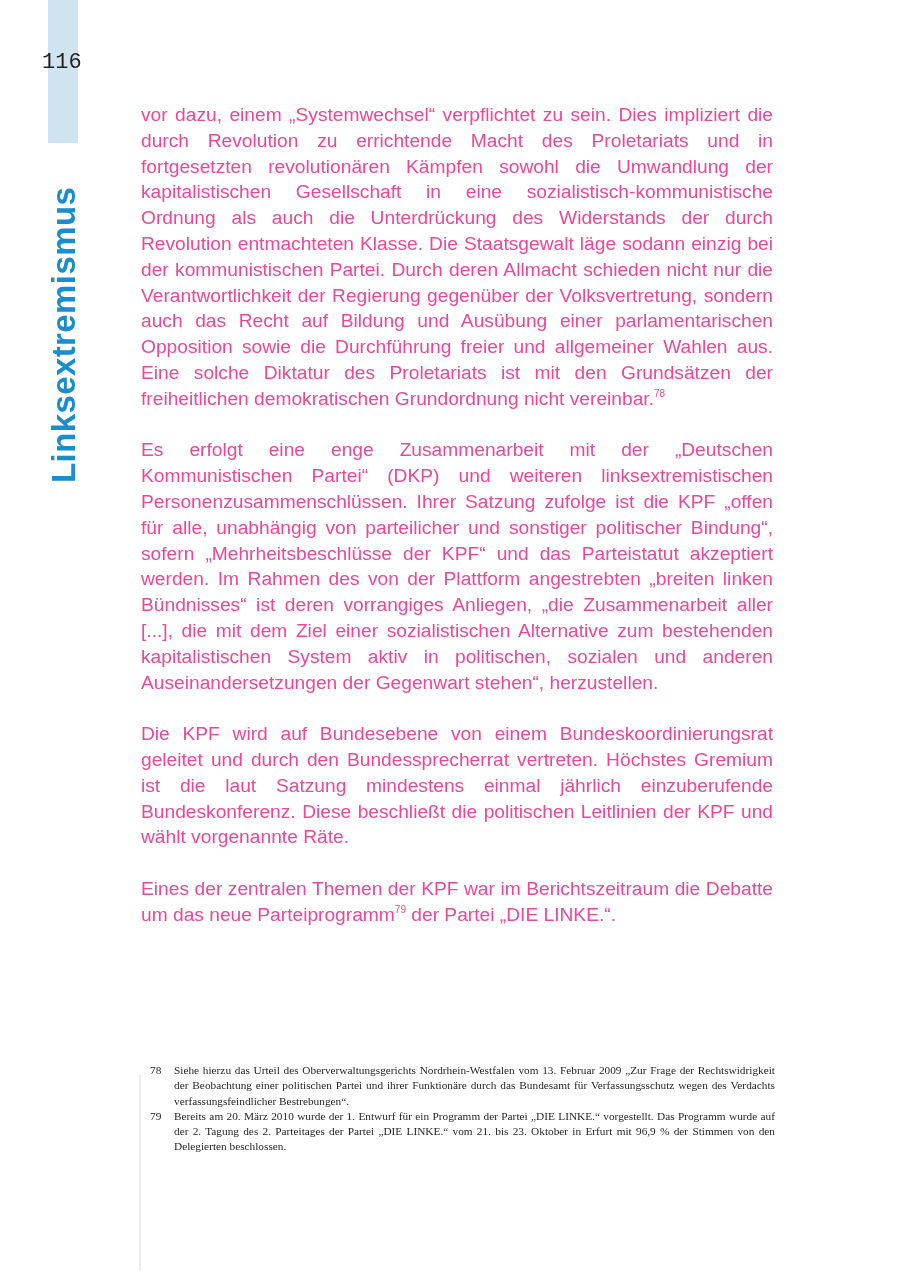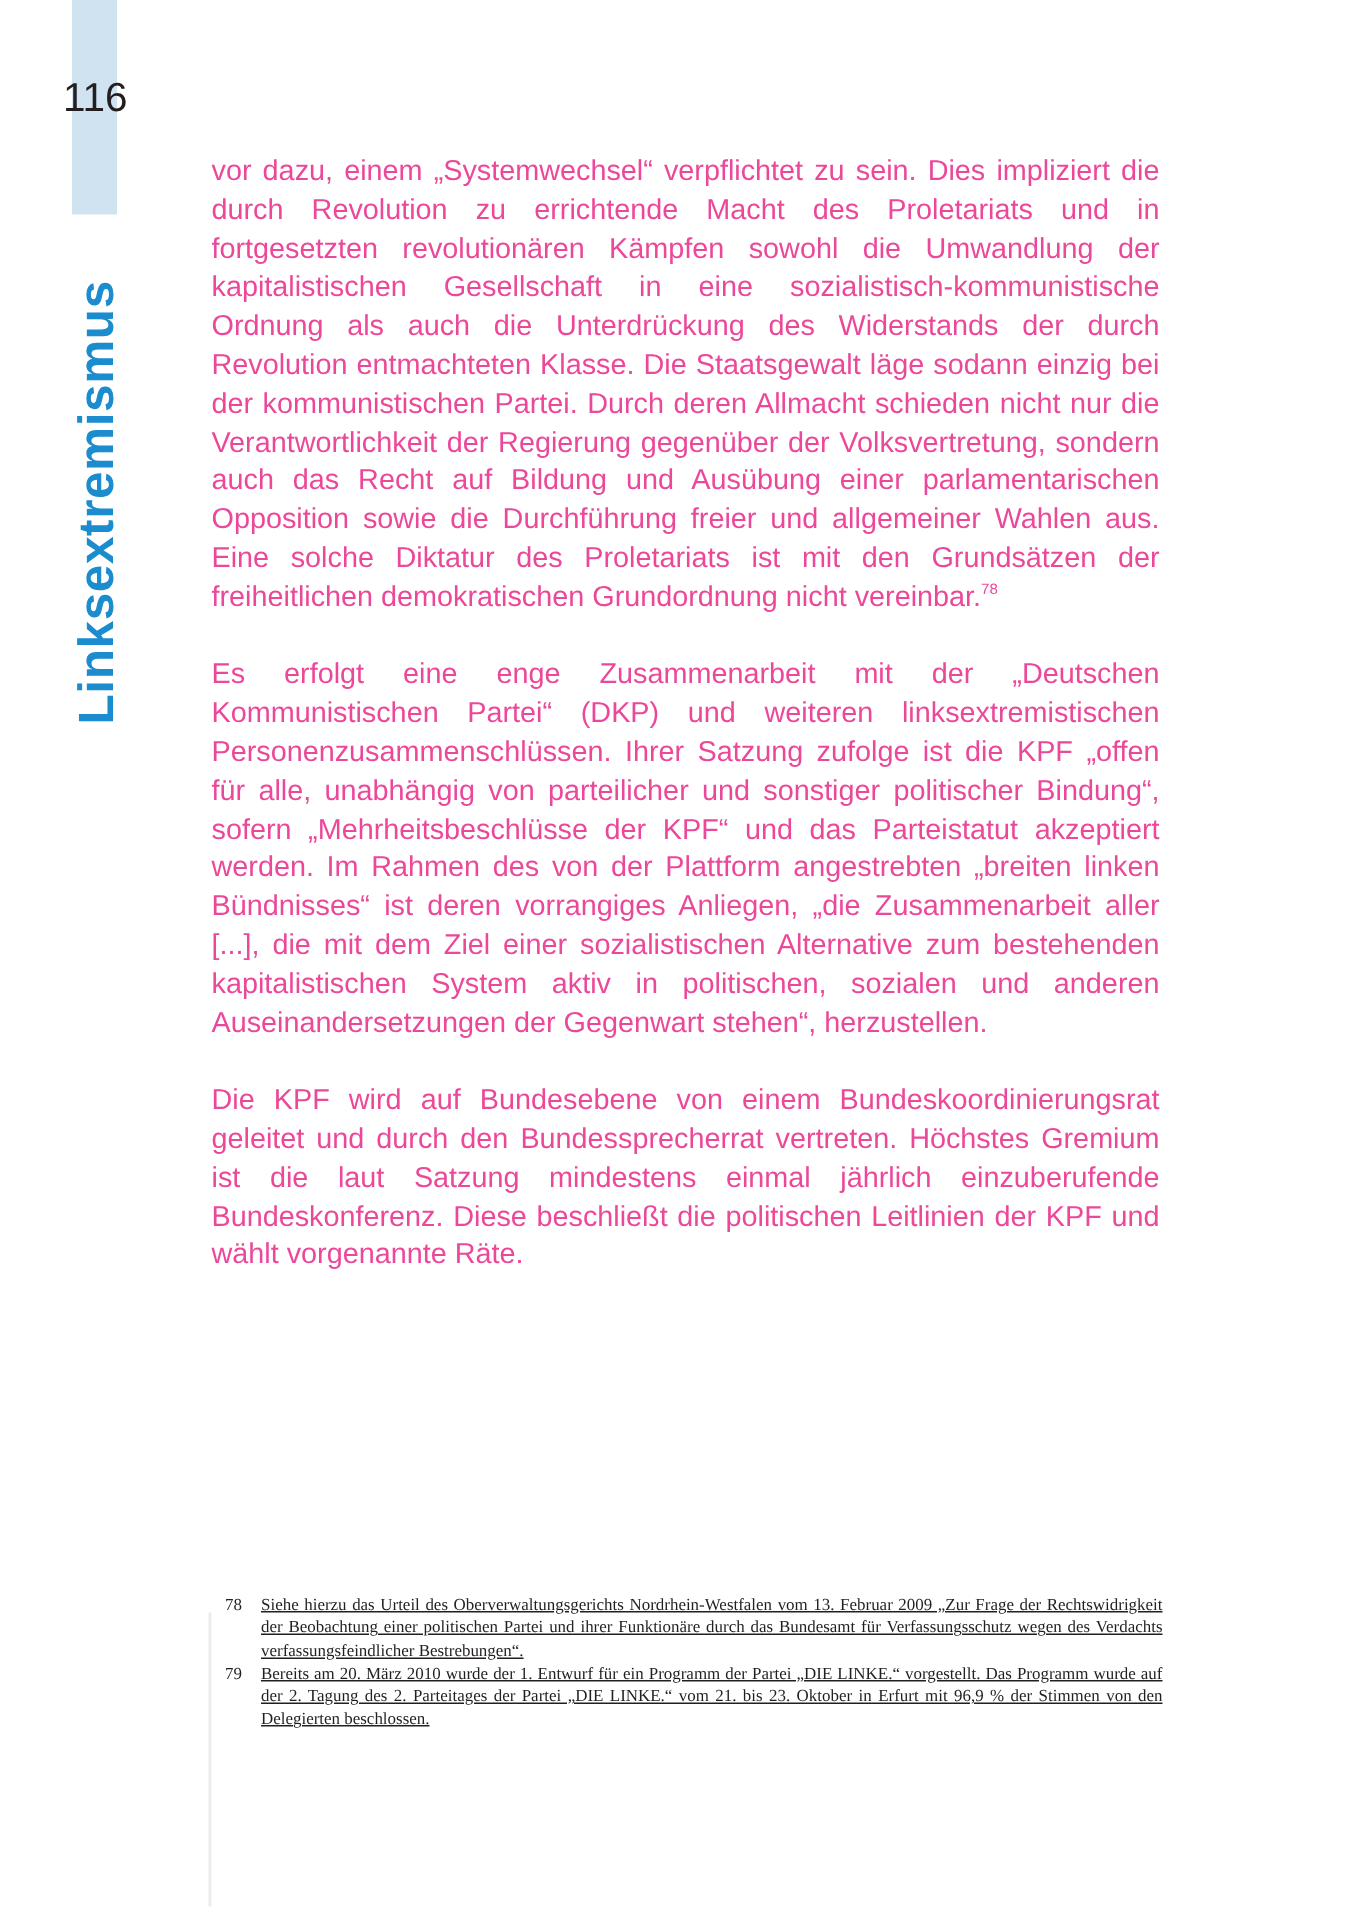--- a/index.html
+++ b/index.html
@@ -6,21 +6,21 @@
   body {
     width: 900px; height: 1276px; background: #ffffff; position: relative; overflow: hidden;
     font-family: "Liberation Sans", "DejaVu Sans", sans-serif; color: #231f20;
   }
   .side-band {
     position: absolute; left: 48px; top: 0; width: 30px; height: 143px;
     background: #cfe3f1;
   }
   .page-number {
     position: absolute; left: 42px; top: 50px; width: 40px;
-    font-family: Liberation Sans, sans-serif; font-size: 27px; color: #231f20;
+    font-family: Liberation Mono, monospace; font-size: 22px; color: #231f20;
   }
   .section-label {
     position: absolute; left: 46px; top: 483px;
     transform-origin: 0 0; transform: rotate(-90deg);
     font-family: "Liberation Sans", "DejaVu Sans", sans-serif; font-weight: bold;
     font-size: 33px; letter-spacing: 0.4px; color: #1b8ccd; white-space: nowrap;
     line-height: 36px;
   }
   .body-text {
     position: absolute; left: 141px; top: 102px; width: 632px;
@@ -31,33 +31,34 @@
   .body-text sup { font-size: 10px; line-height: 0; vertical-align: 8px; }
   .fn-rule {
     position: absolute; left: 139px; top: 1075px; width: 2px; height: 196px; background: #ececec;
   }
   .footnotes {
     position: absolute; left: 150px; top: 1063px; width: 625px;
     font-family: "Liberation Serif", "DejaVu Serif", serif; font-size: 11.3px; line-height: 15.3px; color: #231f20;
   }
   .fn { display: flex; }
   .fn-num { width: 24px; flex: none; }
-  .fn-text { flex: 1; text-align: justify; text-decoration: underline; }
+  .fn-text { flex: 1; text-align: justify; }
 </style>
 </head>
 <body>
 
 <div class="side-band"></div>
 <div class="page-number">116</div>
 <div class="section-label">Linksextremismus</div>
 
 <div class="body-text">
   <p><span>vor dazu, einem „Systemwechsel“ verpflichtet zu sein. Dies impliziert die durch Revolution zu errichtende Macht des Proletariats und in fortgesetzten revolutionären Kämpfen sowohl die Umwandlung der kapitalistischen Gesellschaft in eine sozialistisch-kommunistische Ordnung als auch die Unterdrückung des Widerstands der durch Revolution entmachteten Klasse. Die Staatsgewalt läge sodann einzig bei der kommunistischen Partei. Durch deren Allmacht schieden nicht nur die Verantwortlichkeit der Regierung gegenüber der Volksvertretung, sondern auch das Recht auf Bildung und Ausübung einer parlamentarischen Opposition sowie die Durchführung freier und allgemeiner Wahlen aus. Eine solche Diktatur des Proletariats ist mit den Grundsätzen der freiheitlichen demokratischen Grundordnung nicht vereinbar.</span><sup>78</sup></p>
   <p>Es erfolgt eine enge Zusammenarbeit mit der „Deutschen Kommunistischen Partei“ (DKP) und weiteren linksextremistischen Personenzusammenschlüssen. Ihrer Satzung zufolge ist die KPF „offen für alle, unabhängig von parteilicher und sonstiger politischer Bindung“, sofern „Mehrheitsbeschlüsse der KPF“ und das Parteistatut akzeptiert werden. Im Rahmen des von der Plattform angestrebten „breiten linken Bündnisses“ ist deren vorrangiges Anliegen, „die Zusammenarbeit aller [...], die mit dem Ziel einer sozialistischen Alternative zum bestehenden kapitalistischen System aktiv in politischen, sozialen und anderen Auseinandersetzungen der Gegenwart stehen“, herzustellen.</p>
   <p>Die KPF wird auf Bundesebene von einem Bundeskoordinierungsrat geleitet und durch den Bundessprecherrat vertreten. Höchstes Gremium ist die laut Satzung mindestens einmal jährlich einzuberufende Bundeskonferenz. Diese beschließt die politischen Leitlinien der KPF und wählt vorgenannte Räte.</p>
+  <p><span>Eines der zentralen Themen der KPF war im Berichtszeitraum die Debatte um das neue Parteiprogramm</span><sup>79</sup><span> der Partei „DIE LINKE.“.</span></p>
 </div>
 
 <div class="fn-rule"></div>
 
 <div class="footnotes">
   <div class="fn">
     <span class="fn-num">78</span>
     <span class="fn-text">Siehe hierzu das Urteil des Oberverwaltungsgerichts Nordrhein-Westfalen vom 13. Februar 2009 „Zur Frage der Rechtswidrigkeit der Beobachtung einer politischen Partei und ihrer Funktionäre durch das Bundesamt für Verfassungsschutz wegen des Verdachts verfassungsfeindlicher Bestrebungen“.</span>
   </div>
   <div class="fn">

